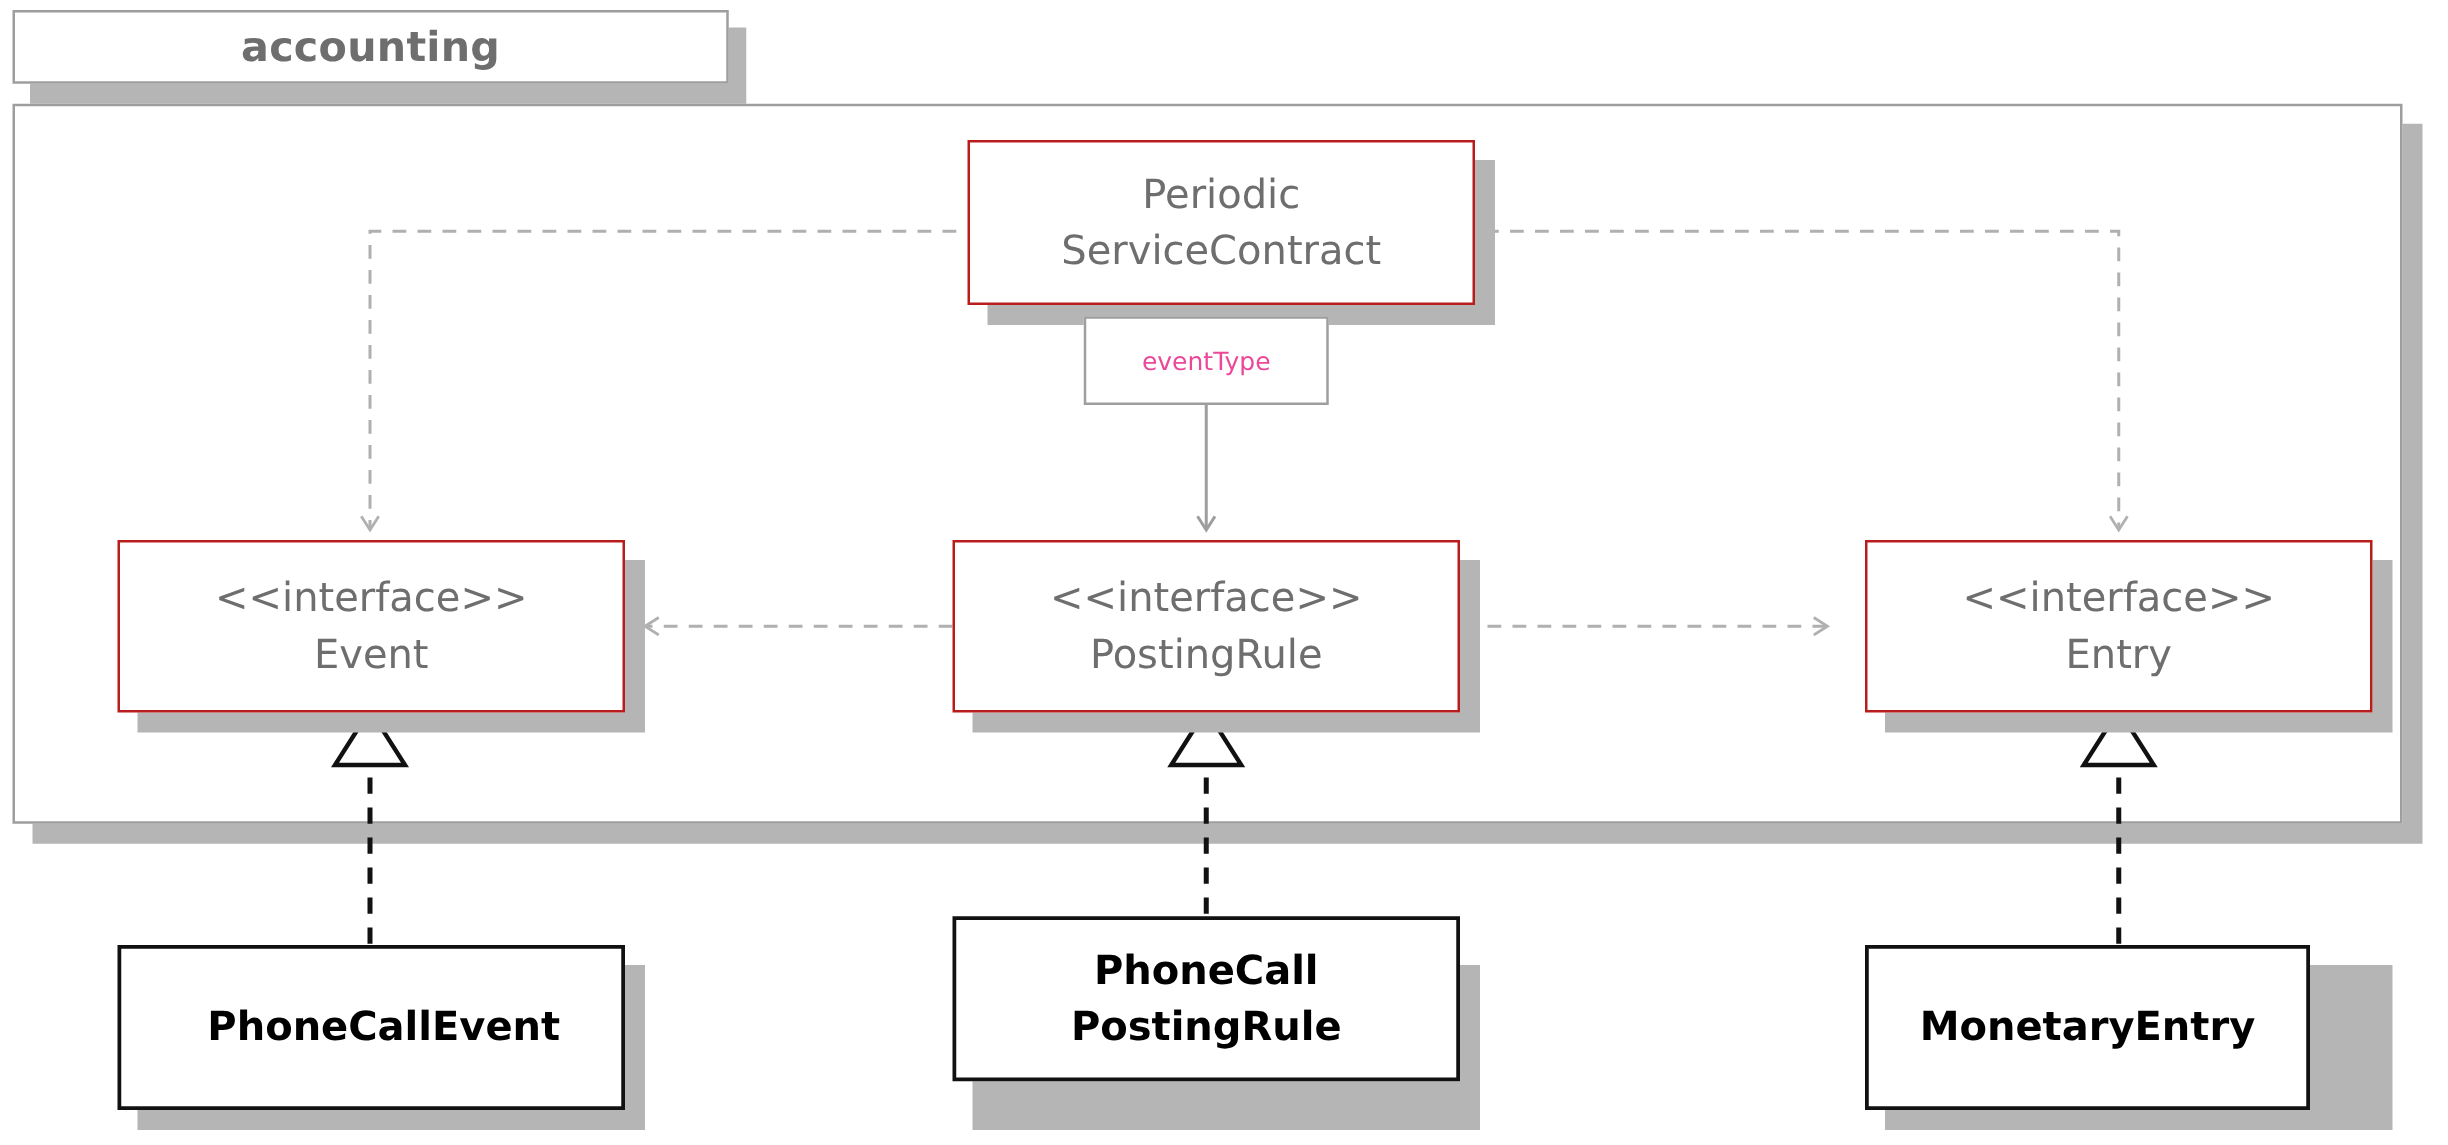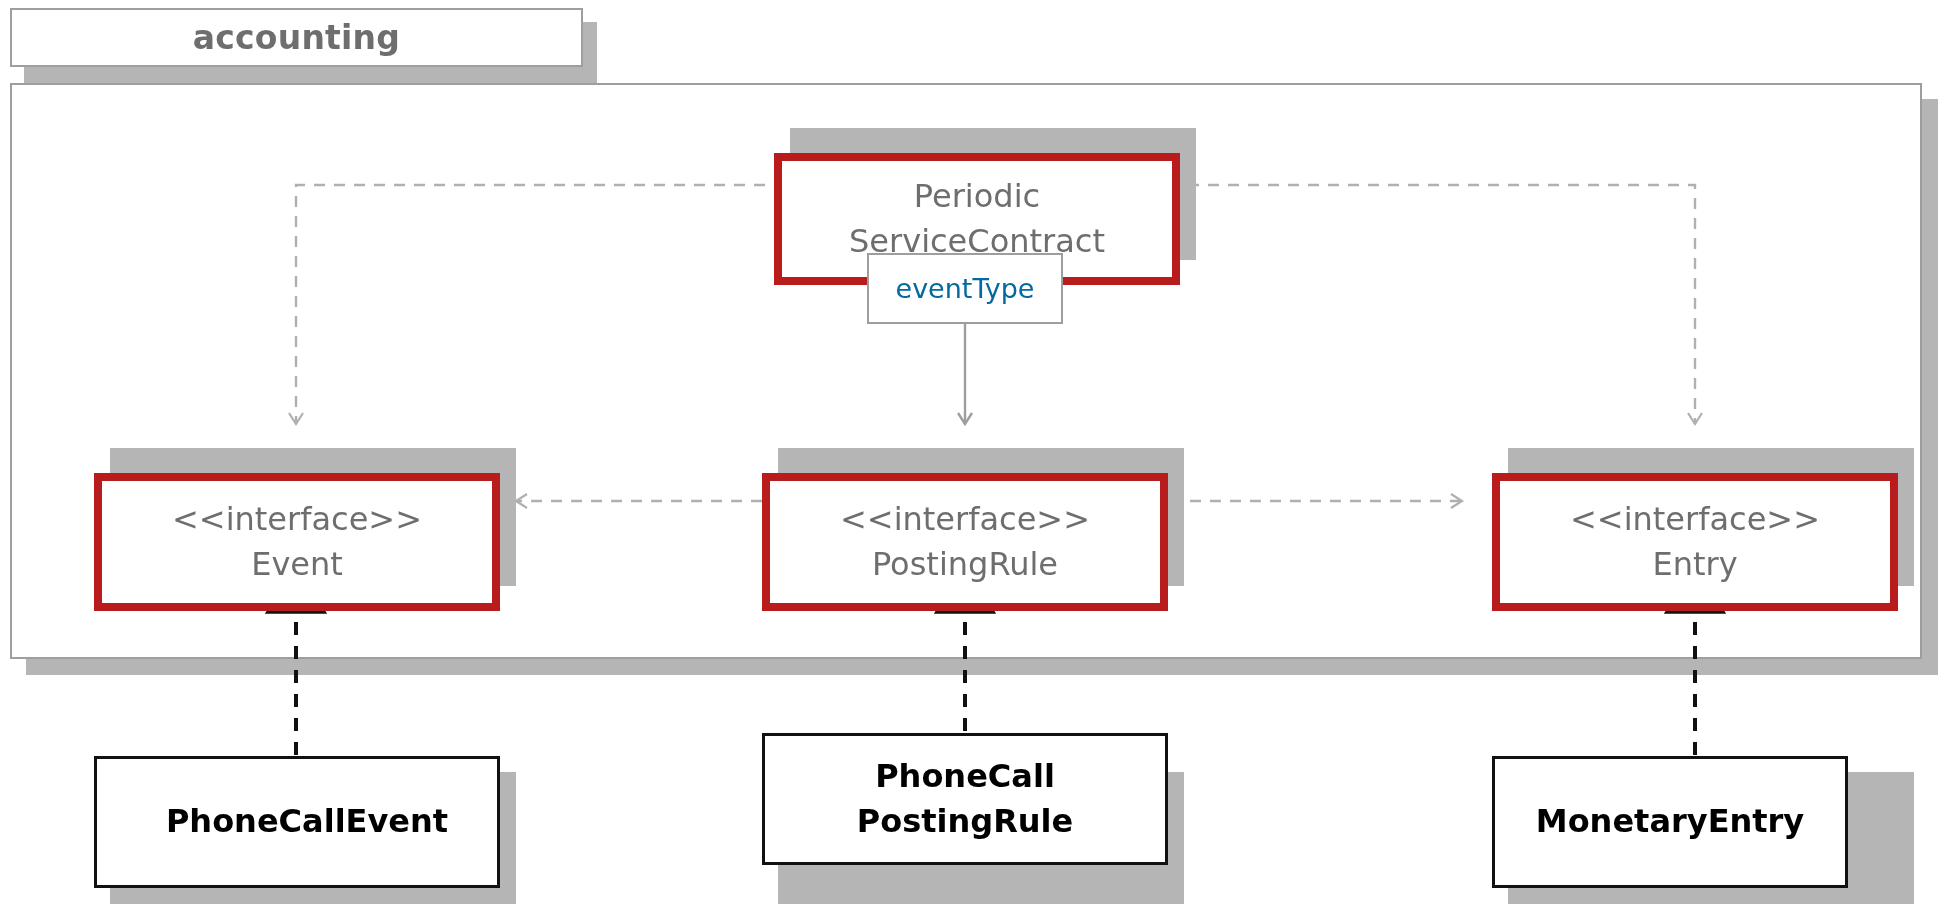--- a/index.html
+++ b/index.html
@@ -95,22 +95,21 @@
     align-items: center;
     justify-content: center;
     z-index: 8;
   }
   .node-shadow {
     position: absolute;
     background: #b5b5b5;
     z-index: 7;
   }
   .node.light {
-    border: 8px solid #b91c1c;
-    margin-top: 41px;
+    border: 2px solid #b91c1c;
   }
   .node.light .line {
     font-size: 32px;
     color: #6e6e6e;
     line-height: 1.42;
     white-space: nowrap;
   }
   .node.strong {
     border: 3px solid #111111;
   }
@@ -124,22 +123,22 @@
 
   
   .label-box {
     position: absolute;
     box-sizing: border-box;
     background: #ffffff;
     border: 2px solid #9e9e9e;
     display: flex;
     align-items: center;
     justify-content: center;
-    font-size: 27px;
-    color: #0369a1;
+    font-size: 20px;
+    color: #ec4899;
     z-index: 9;
     white-space: nowrap;
   }
 </style>
 </head>
 <body>
 
 <div id="canvas">
 
   <div class="pkg-tab-shadow"></div>

